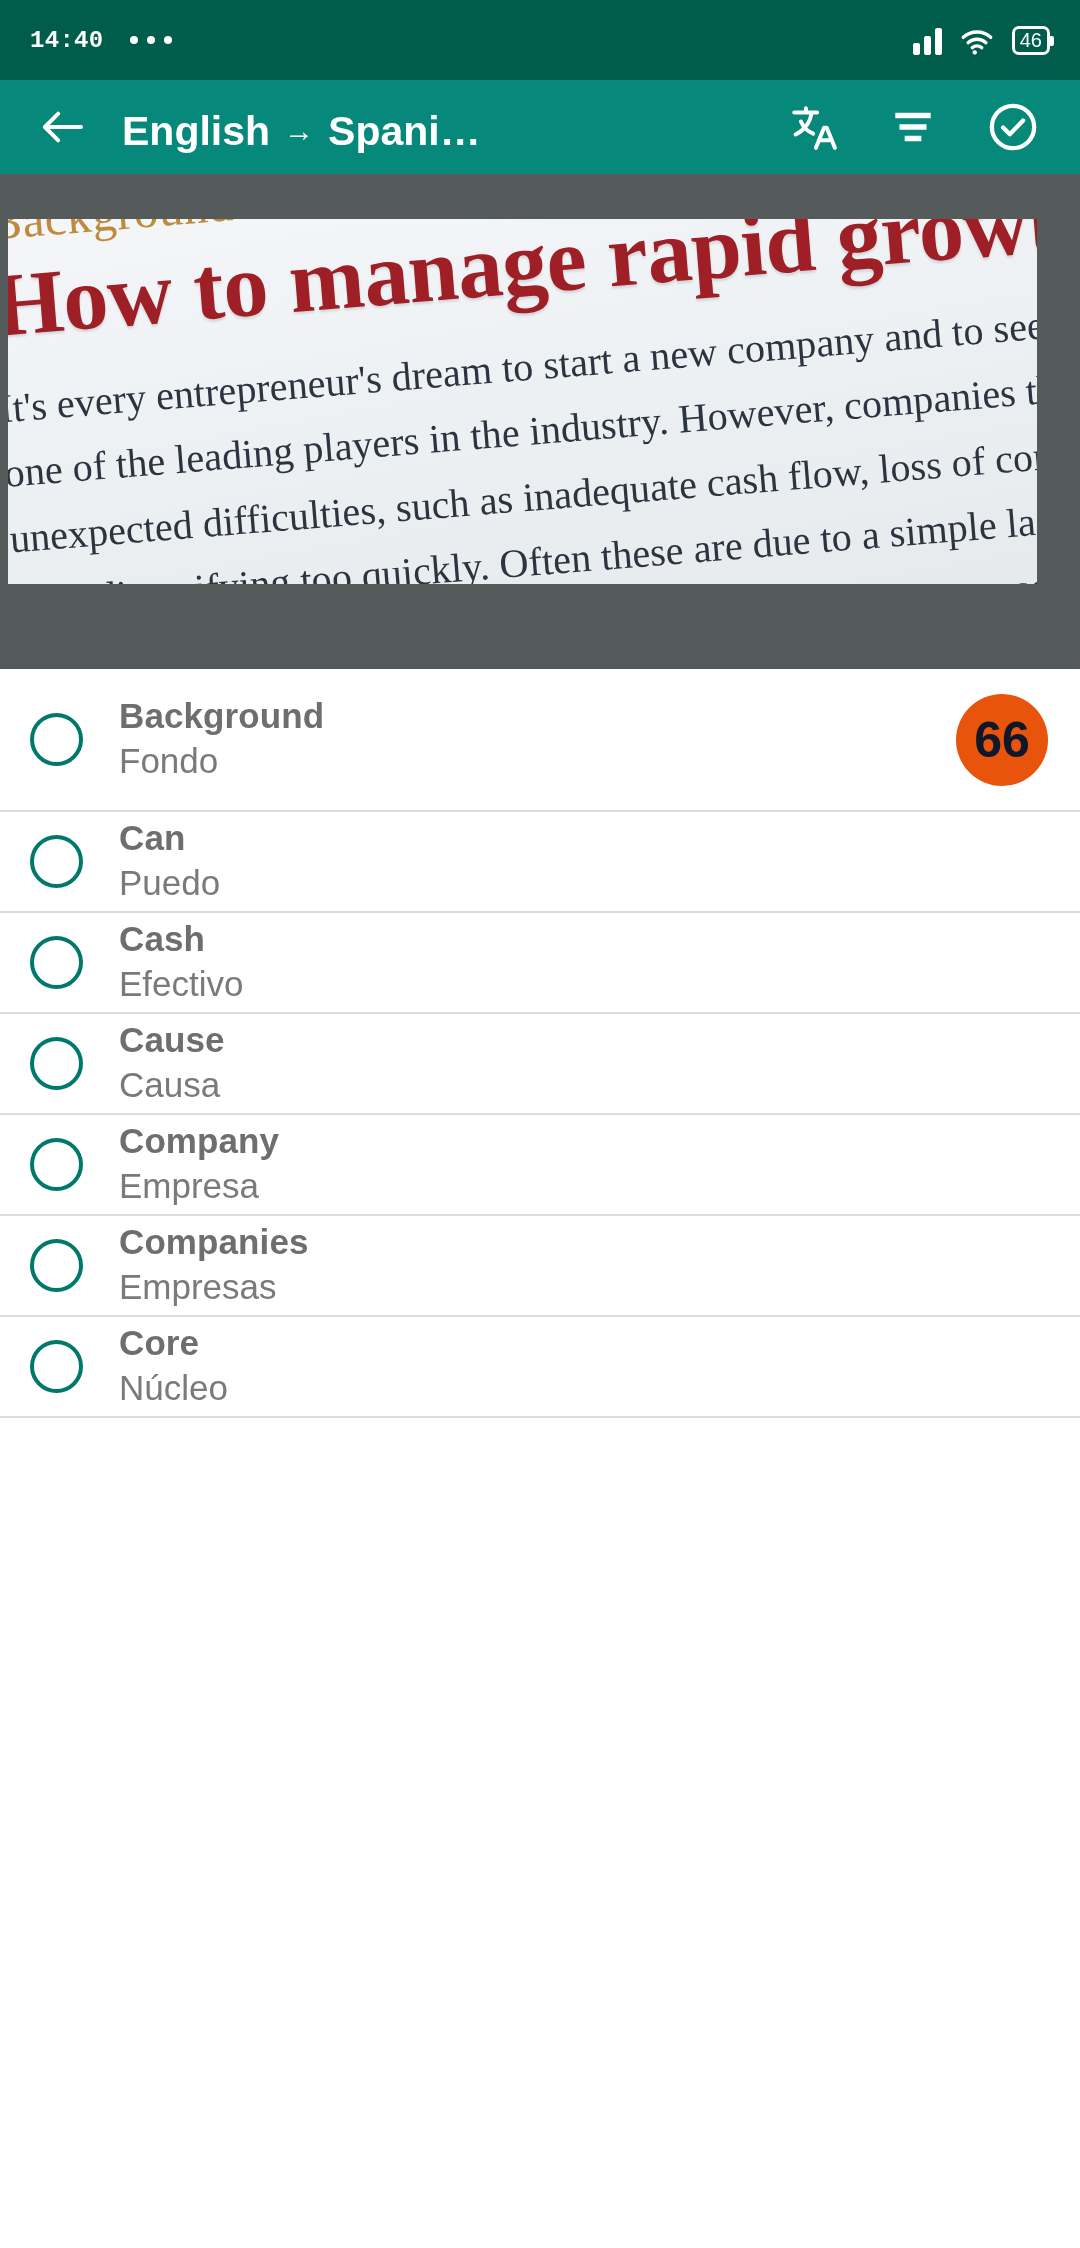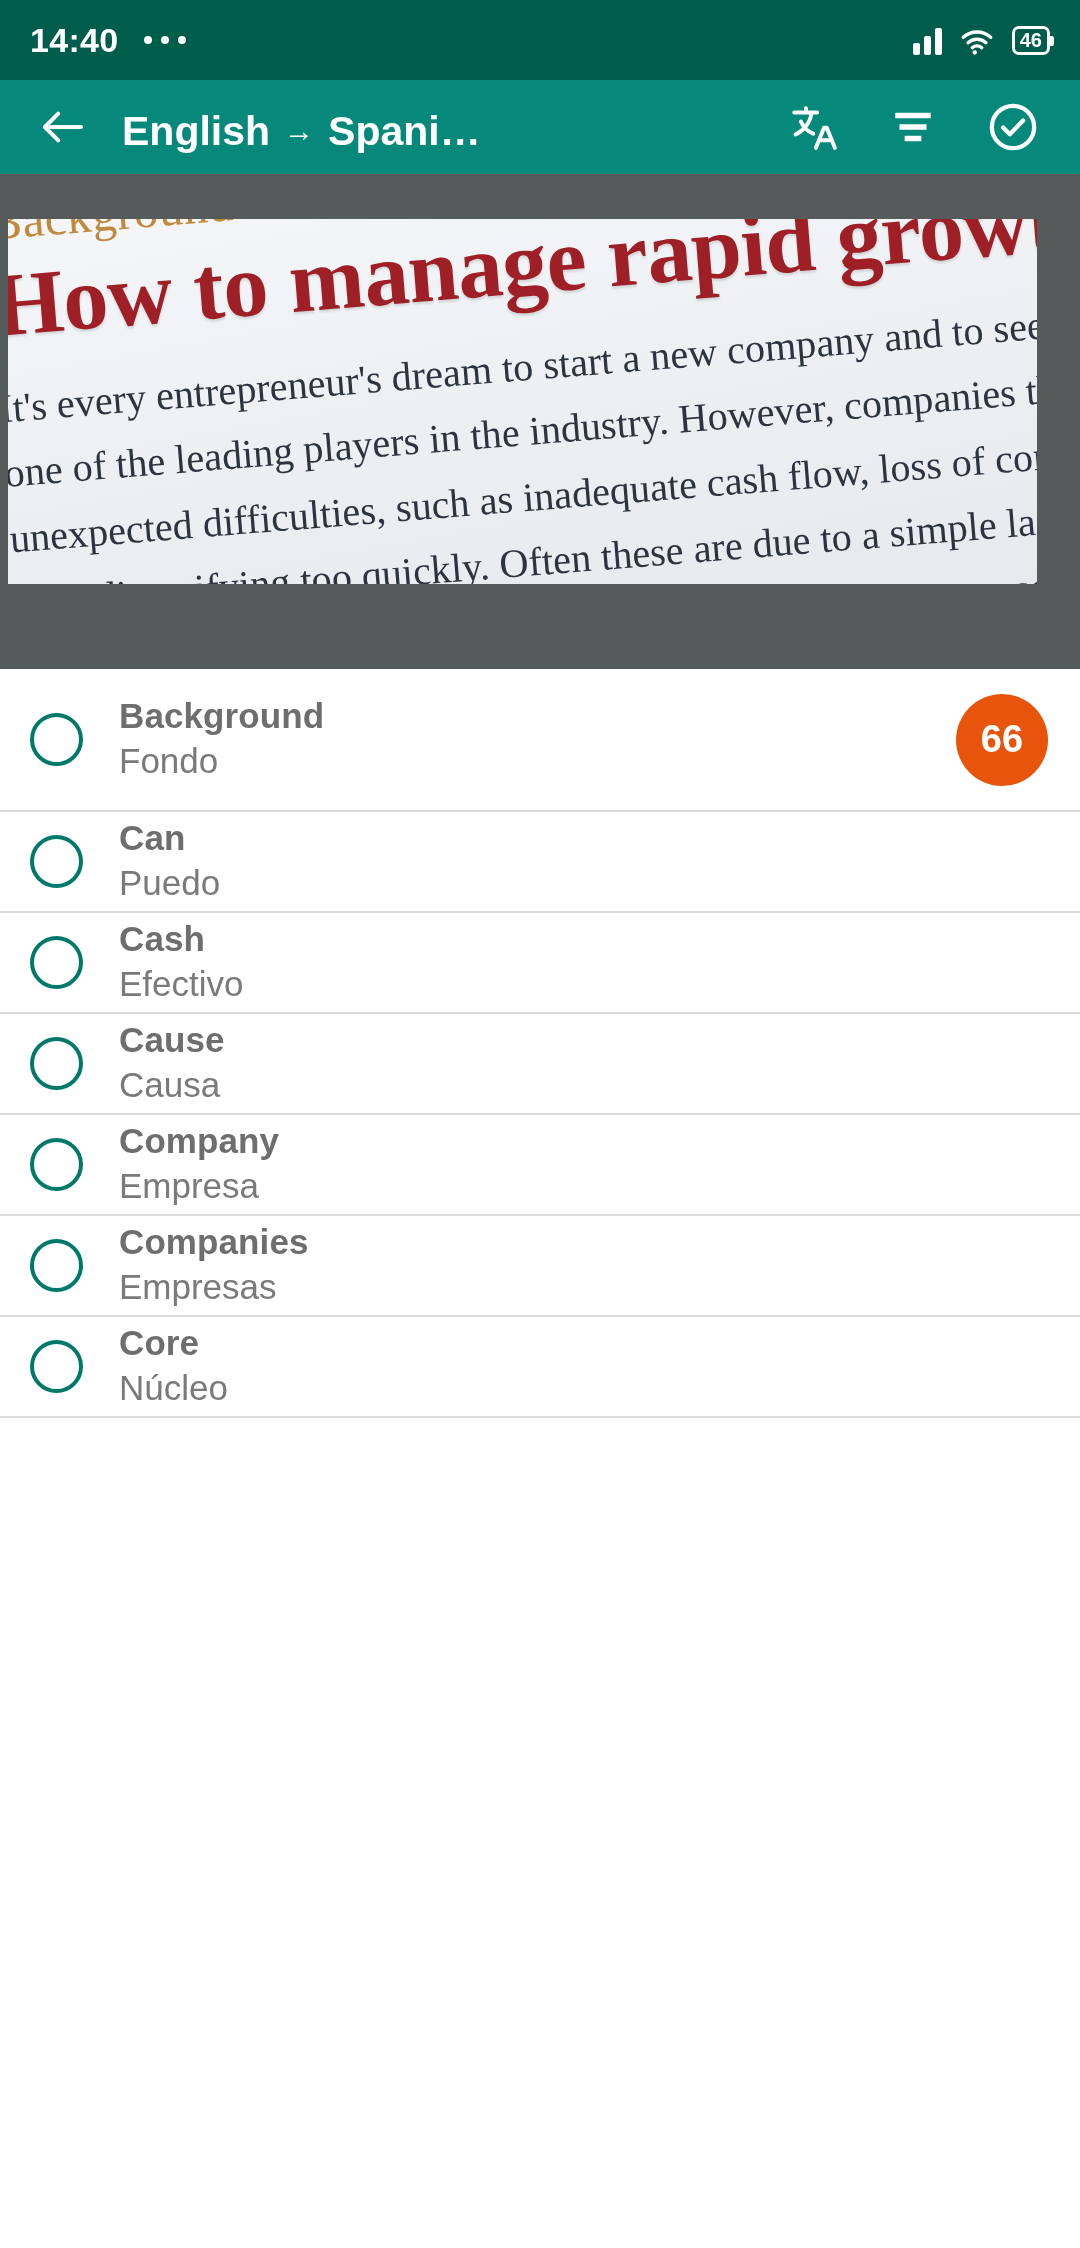--- a/index.html
+++ b/index.html
@@ -11,32 +11,32 @@
   }
 
   
   .statusbar{
     height:80px; width:1080px;
     background:#005c4b;
     display:flex; align-items:center;
     padding:0 30px;
     color:#ffffff;
   }
-  .sb-time{ font-size:34px; font-weight:600; letter-spacing:.3px; }
+  .sb-time{ font-size:24px; font-weight:600; letter-spacing:.3px;font-family:Liberation Mono, monospace; }
   .sb-dots{ margin-left:26px; display:flex; gap:9px; align-items:center; }
   .sb-dots i{ width:8px; height:8px; border-radius:50%; background:#fff; display:block; }
   .sb-right{ margin-left:auto; display:flex; align-items:flex-end; gap:18px; }
   .sb-bars{ display:flex; align-items:flex-end; gap:4px; height:28px; }
   .sb-bars span{ width:7px; background:#fff; border-radius:2px; }
   .sb-bars span:nth-child(1){ height:12px; }
   .sb-bars span:nth-child(2){ height:19px; }
   .sb-bars span:nth-child(3){ height:27px; }
   .sb-batt{
     border:3px solid #fff; border-radius:7px;
-    font-size:20px; font-weight:700; color:#fff;
+    font-size:20px; font-weight:400; color:#fff;
     padding:1px 5px 2px 5px; line-height:1;
     position:relative;
   }
   .sb-batt:after{
     content:""; position:absolute; right:-7px; top:7px;
     width:4px; height:10px; background:#fff; border-radius:0 2px 2px 0;
   }
 
   
   .appbar{
@@ -120,21 +120,21 @@
     line-height:1.16; letter-spacing:.1px;
   }
   .w-tgt{
     font-size:35px; font-weight:400; color:#7a7a7a;
     line-height:1.25; margin-top:3px;
   }
   .badge{
     margin-left:auto;
     width:92px; height:92px; border-radius:50%;
     background:#e8540b;
-    color:#ffffff; font-size:38px; font-weight:700;
+    color:#0f172a; font-size:50px; font-weight:700;
     display:flex; align-items:center; justify-content:center;
     flex:0 0 auto;
   }
 </style>
 </head>
 <body>
 
 <div class="statusbar">
   <div class="sb-time">14:40</div>
   <div class="sb-dots">

